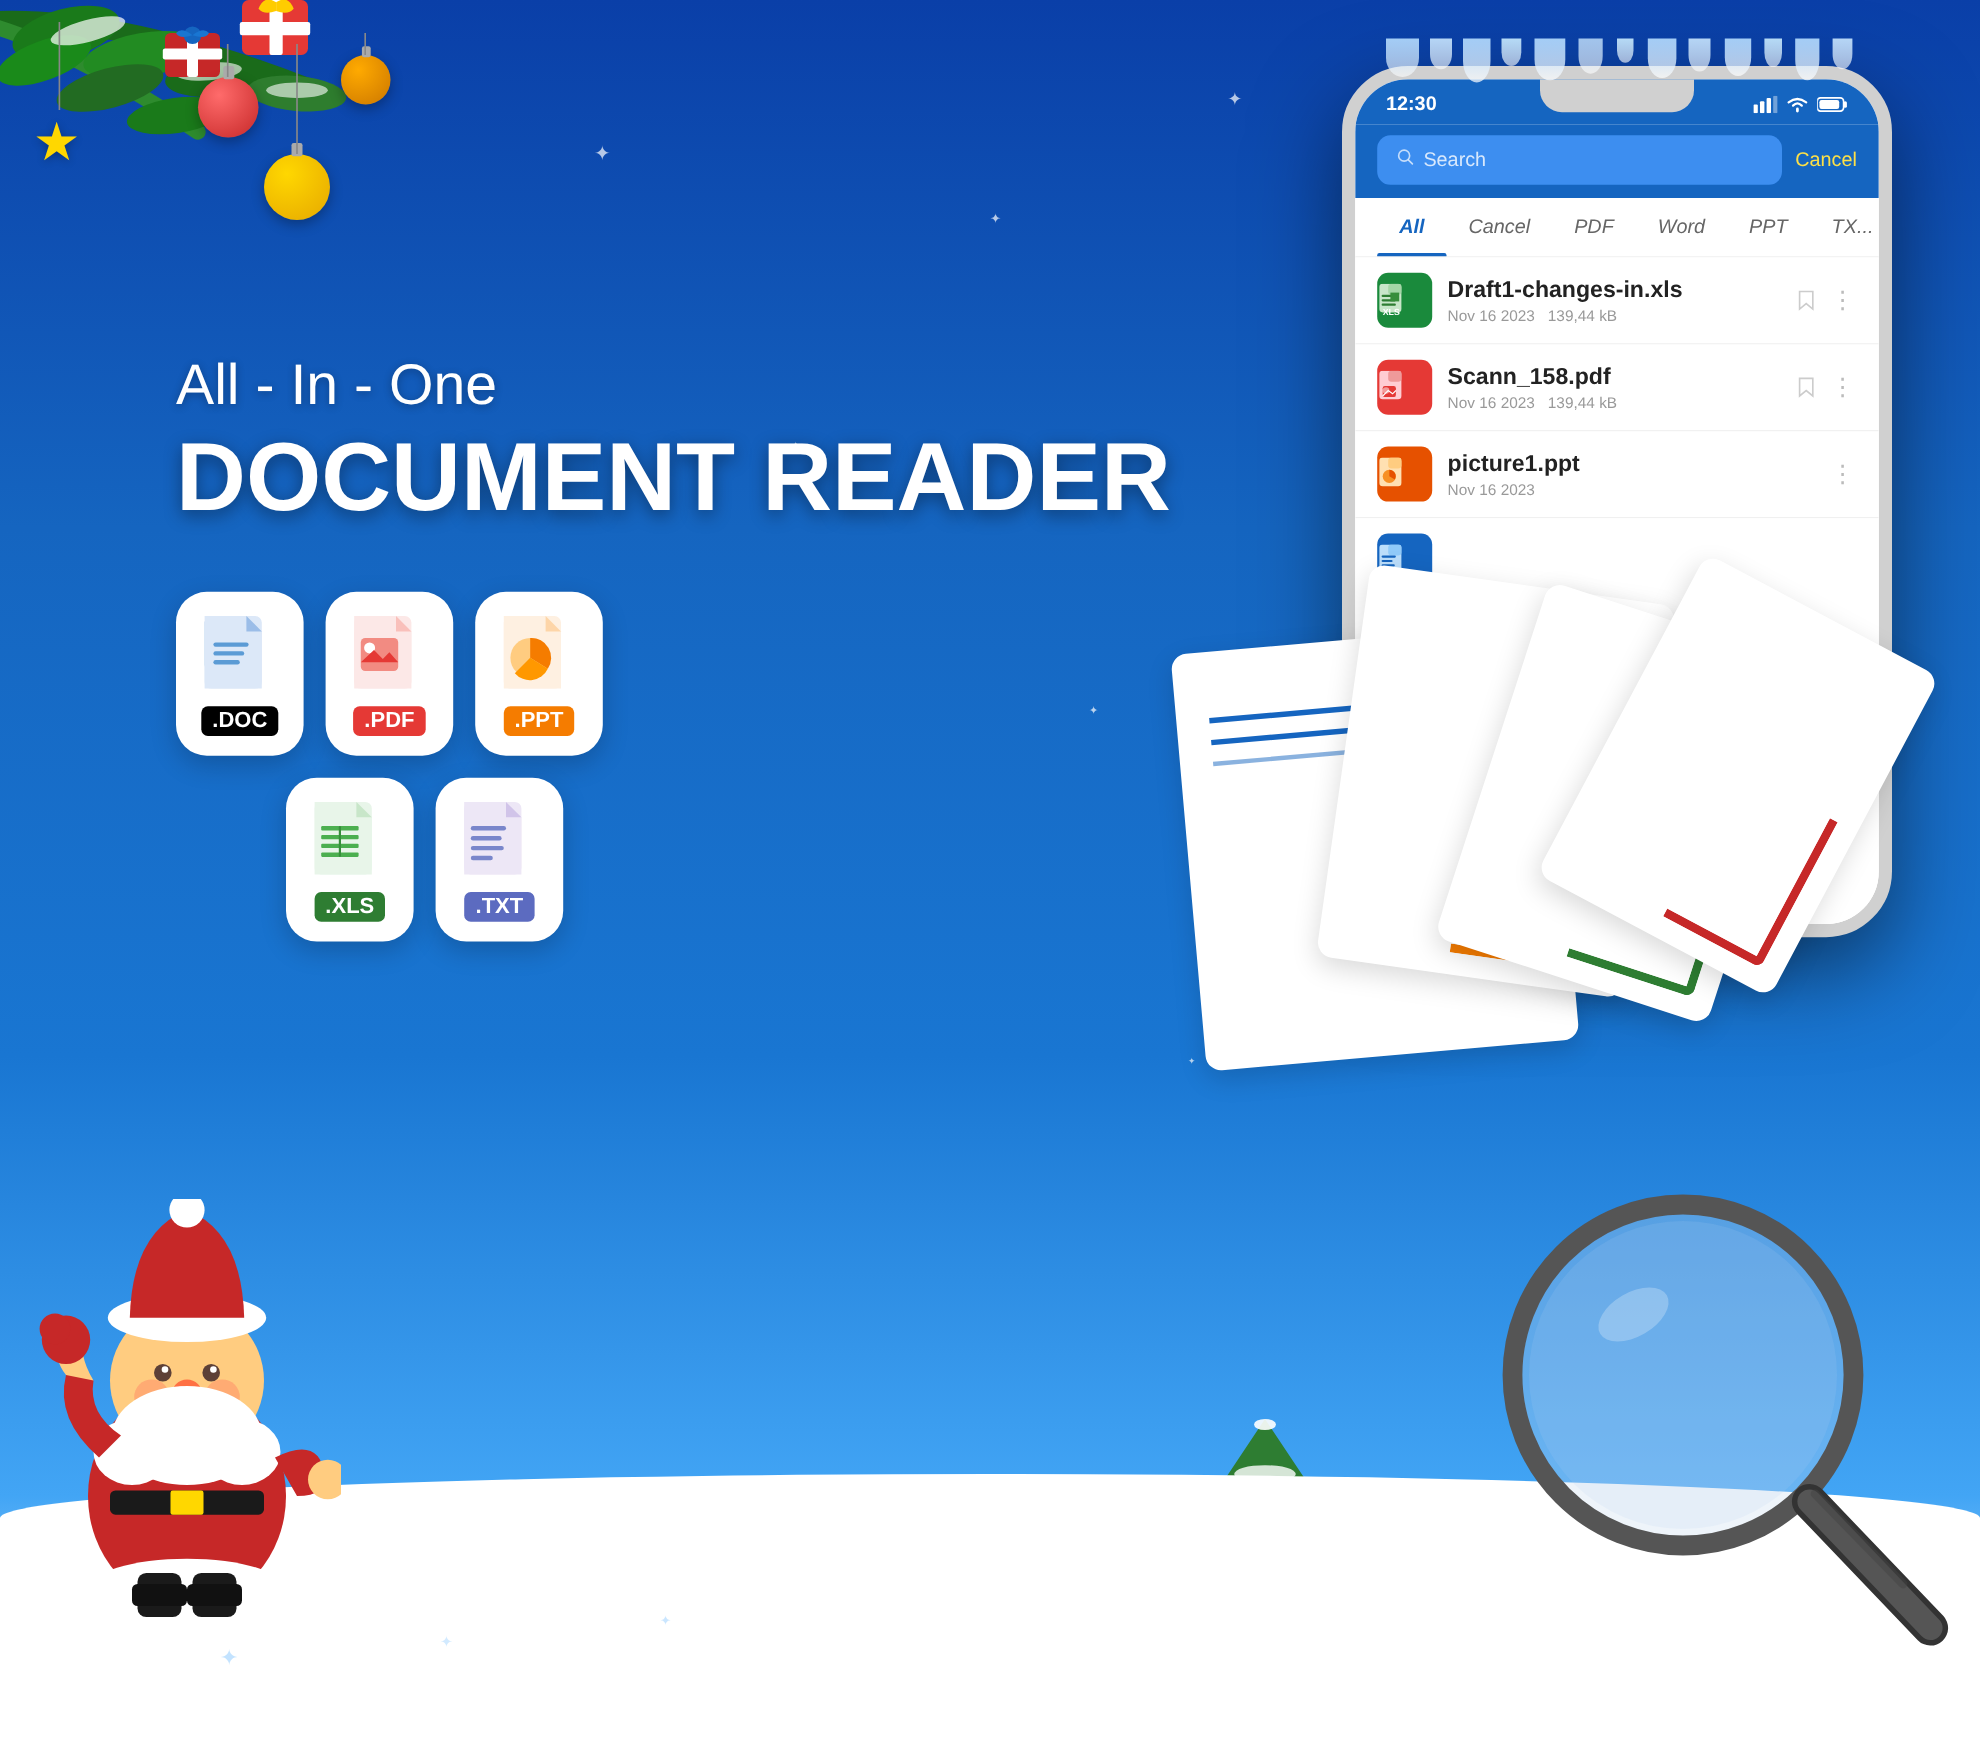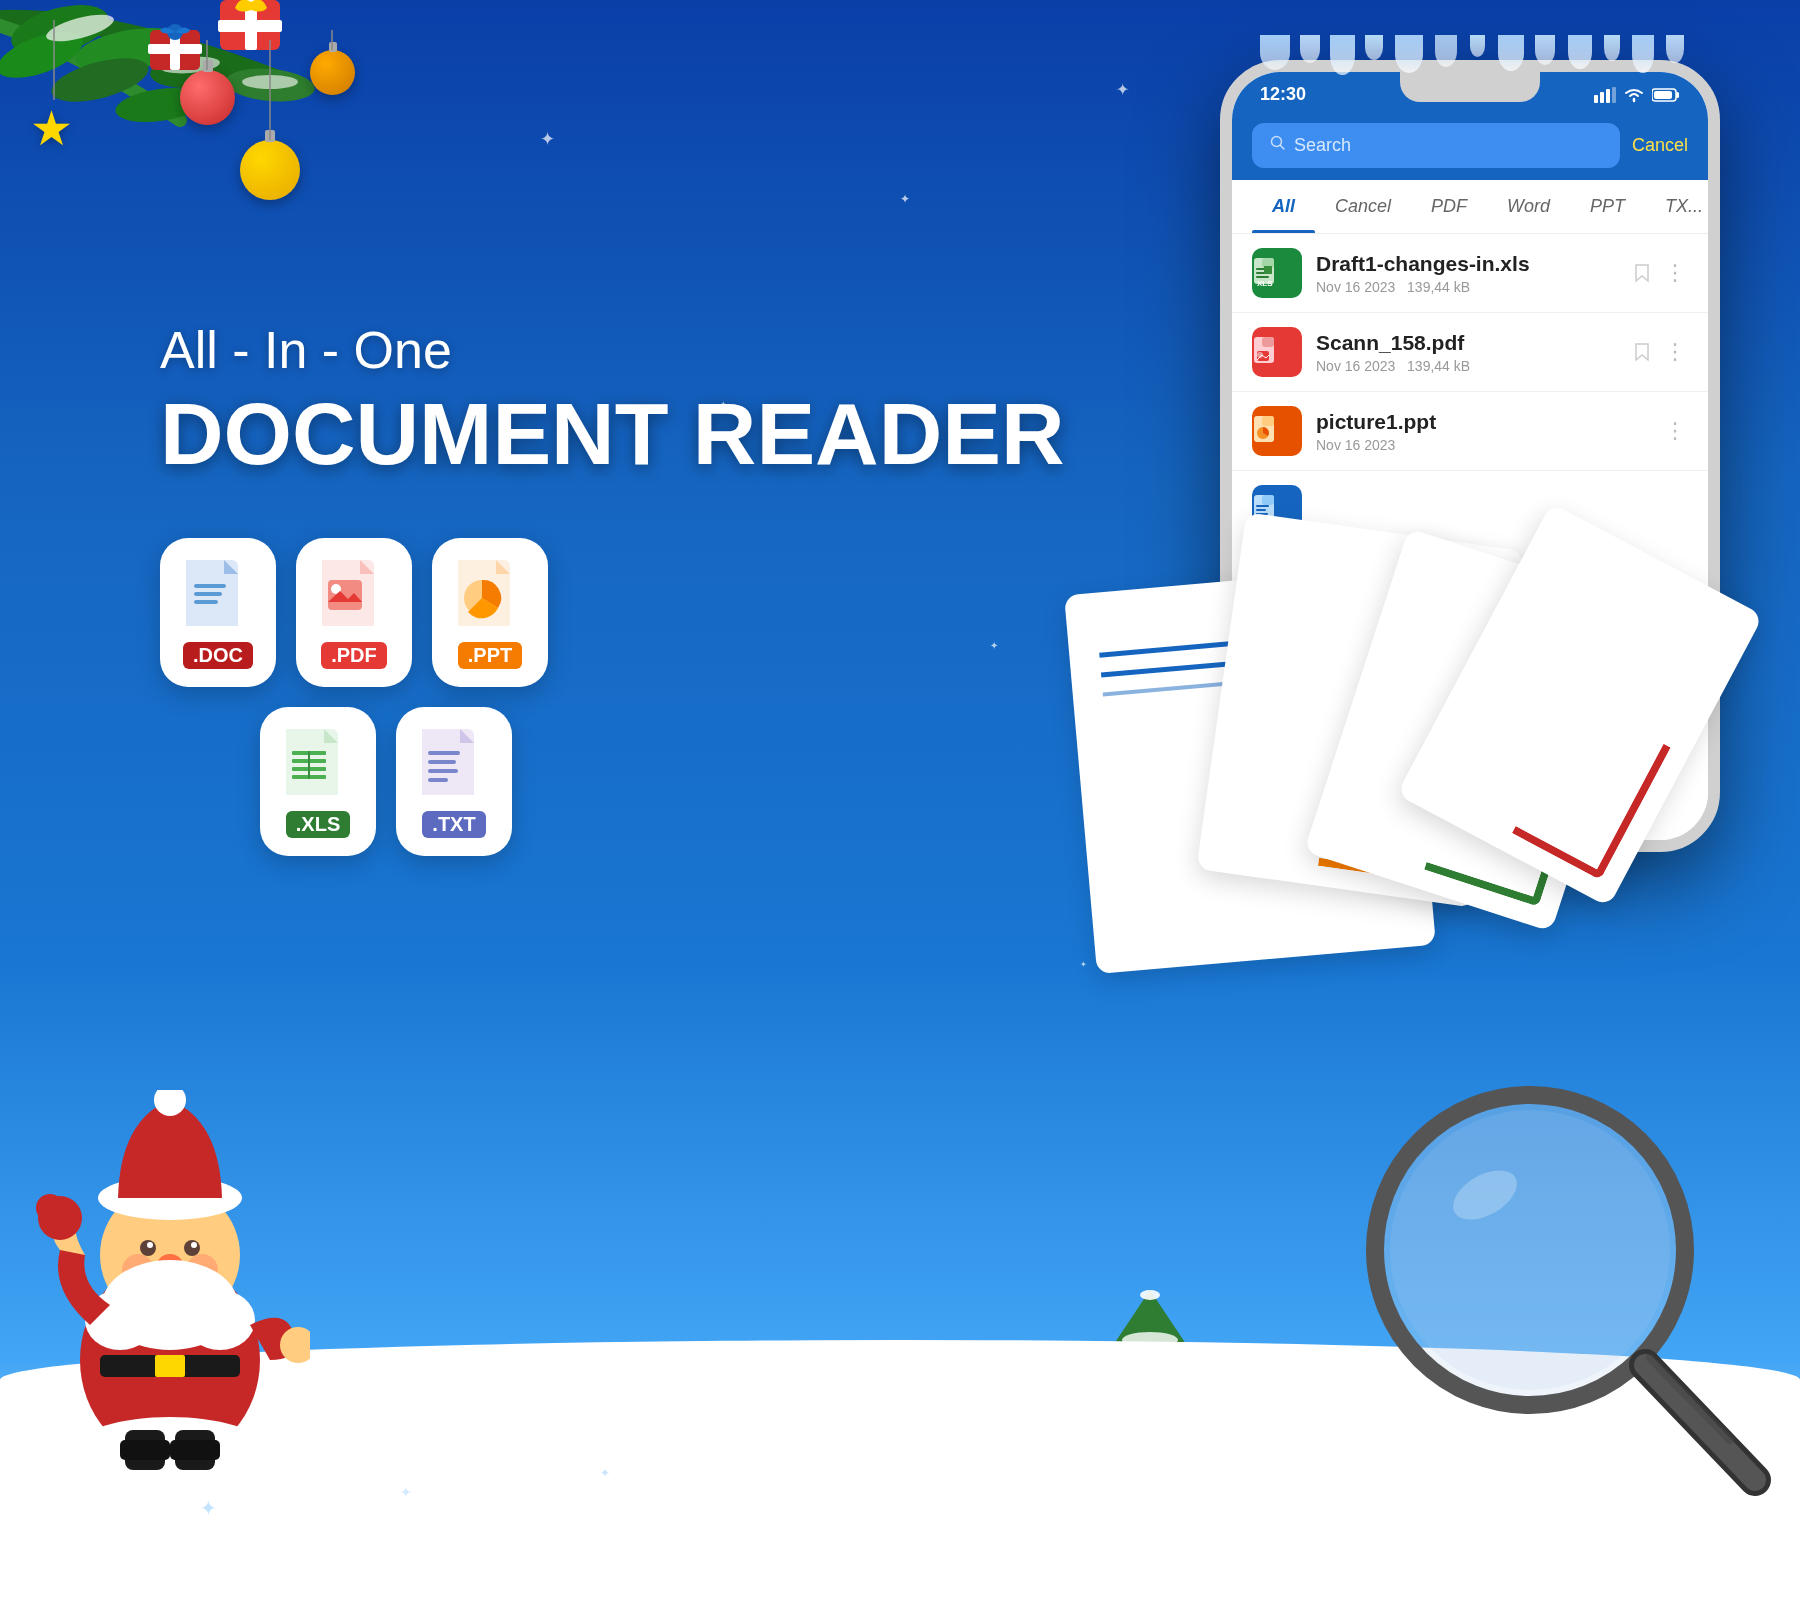--- a/index.html
+++ b/index.html
@@ -89,21 +89,21 @@
       width: 80px;
       height: 80px;
       margin-bottom: 6px;
     }
     .file-ext {
       font-size: 20px;
       font-weight: 800;
       border-radius: 6px;
       padding: 2px 10px;
     }
-    .ext-doc { background: #b91c1c; color: white; }
+    .ext-doc { background: #000000; color: white; }
     .ext-pdf { background: #e53935; color: white; }
     .ext-ppt { background: #f57c00; color: white; }
     .ext-xls { background: #2e7d32; color: white; }
     .ext-txt { background: #5c6bc0; color: white; }
 
     
     .phone-container {
       position: absolute;
       right: 80px;
       top: 60px;

